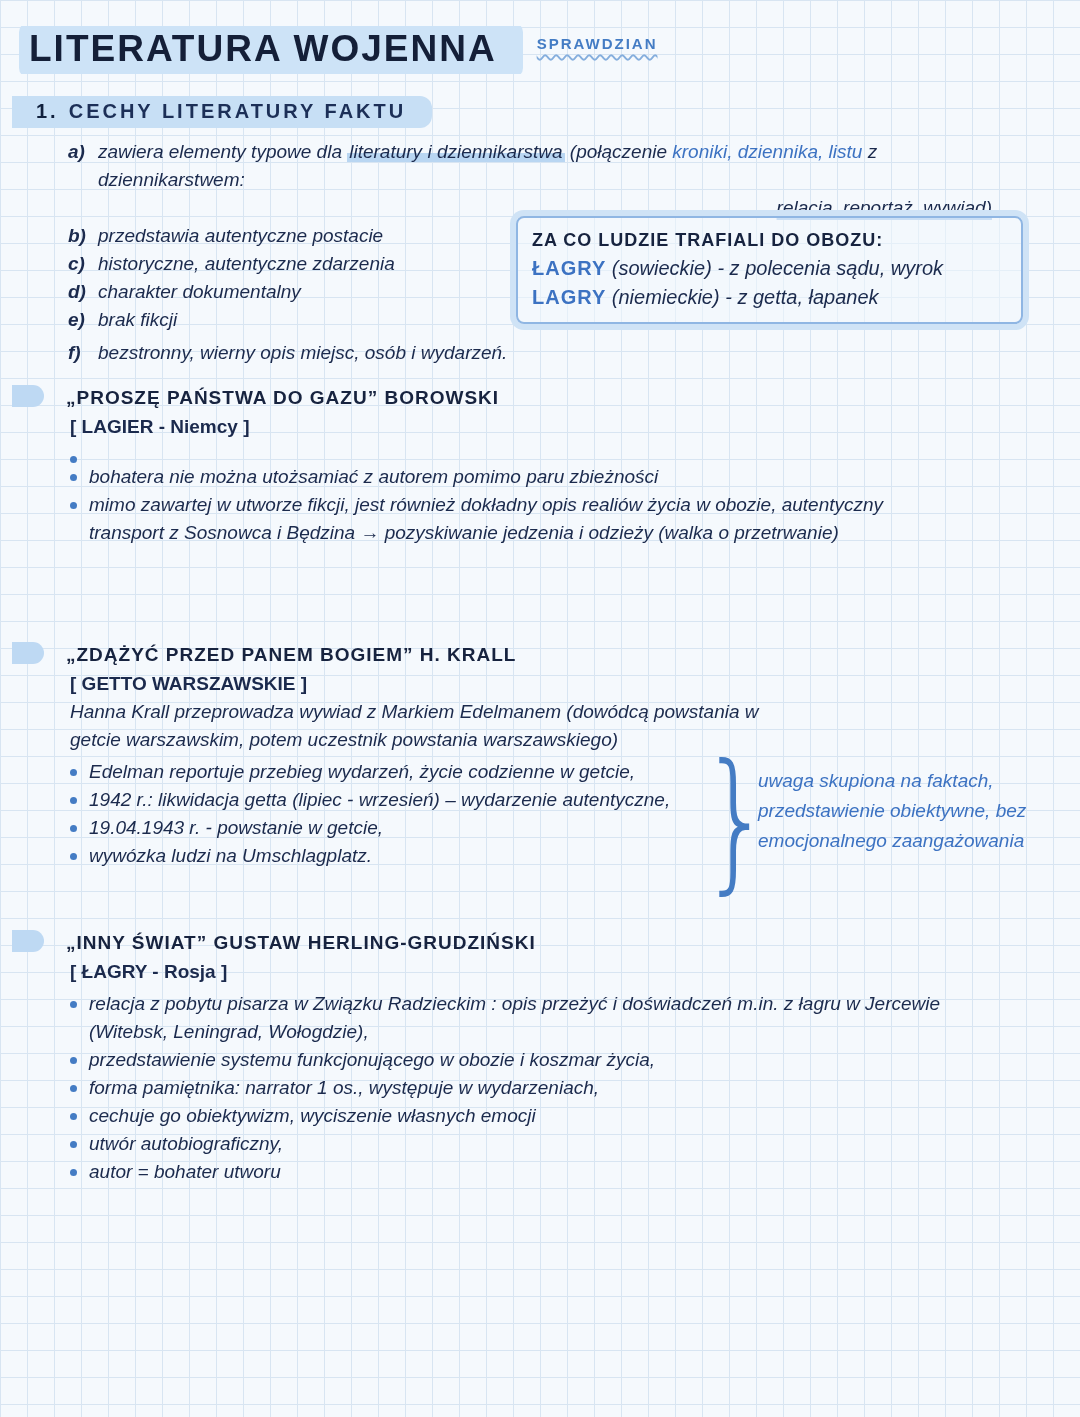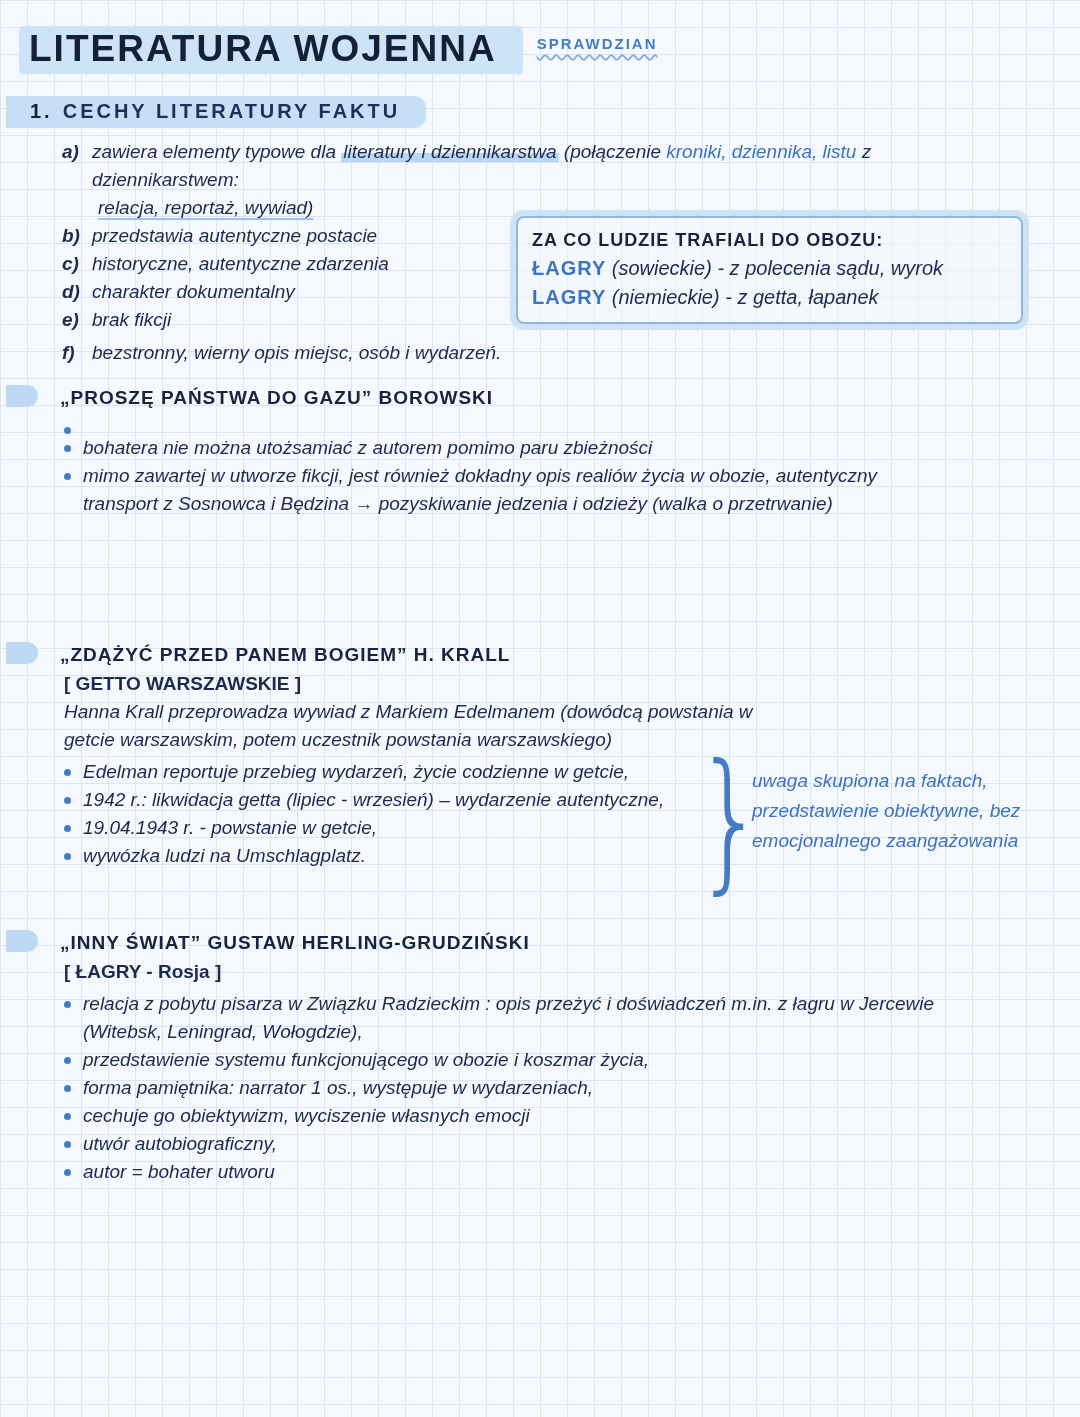--- a/index.html
+++ b/index.html
@@ -23,38 +23,38 @@
     color:#141f38; background:linear-gradient(transparent 8%, #cde3f7 8%, #cde3f7 92%, transparent 92%);
     padding:6px 26px 8px 10px; border-radius:10px;
   }
   .subtitle {
     font-size:15px; font-weight:bold; letter-spacing:2px; color:#447cc4;
     margin-left:14px; vertical-align:12px;
     text-decoration:underline wavy #85aedd 2px; text-underline-offset:5px;
   }
 
   
-  .sec { position:absolute; left:6px; width:980px; }
+  .sec { position:absolute; left:12px; width:980px; }
   .edge-pill { position:absolute; left:0; top:2px; width:32px; height:22px;
     background:#bed9f3; border-radius:0 11px 11px 0; }
   .sec-title { margin-left:54px; font-size:19px; font-weight:bold; letter-spacing:1px; line-height:29px; color:#17233f; }
   .bracket { margin-left:58px; font-size:19px; font-weight:bold; line-height:29px; }
 
   
   .heading-row { display:flex; align-items:center; }
   .heading-pill {
     display:inline-block; background:#c7dff5; border-radius:0 12px 12px 0;
     padding:4px 26px 5px 24px; font-size:20px; font-weight:bold; letter-spacing:3px; color:#1c2f57;
   }
   .heading-num { margin-right:10px; color:#10203d; }
   .abc-list { margin-top:10px; margin-left:56px; font-size:19px; line-height:28px; }
   .abc-row { display:flex; }
   .abc-label { width:30px; flex:0 0 30px; font-style:italic; font-weight:bold; }
   .abc-text { font-style:italic; }
-  .cont-line { margin-left:36px; font-style:italic; }
+  .cont-line { margin-left:36px; font-style:italic;text-align:right; }
   .hl-marker { background:linear-gradient(transparent 58%, #b9d6f2 58%); padding:0 2px; }
   .blue-ink { color:#3c72c2; }
   .u-blue { text-decoration:underline #9cc2ea 2px; text-underline-offset:4px; }
   .row-f { margin-top:5px; }
 
   
   .camps-box {
     position:absolute; left:516px; top:216px; width:507px;
     background:rgba(240,247,253,0.55);
     border:2px solid #8fb6e3; border-radius:8px;
@@ -131,20 +131,21 @@
       <span class="camps-term">ŁAGRY</span><span> (sowieckie) - z polecenia sądu, wyrok</span>
     </div>
     <div class="camps-row">
       <span class="camps-term">LAGRY</span><span> (niemieckie) - z getta, łapanek</span>
     </div>
   </div>
 
   <div class="sec" style="top:383px;">
     <div class="edge-pill"></div>
     <div class="sec-title">„PROSZĘ PAŃSTWA DO GAZU”  BOROWSKI</div>
+    <div class="bracket">[ LAGIER - Niemcy ]</div>
     <div class="bullets">
       <div class="bullet-row">
         <span class="dot"></span>
       </div>
       <div class="bullet-row">
         <span class="dot"></span>
         <span class="btxt w-borowski">bohatera nie można utożsamiać z autorem pomimo paru zbieżności</span>
       </div>
       <div class="bullet-row">
         <span class="dot"></span>

